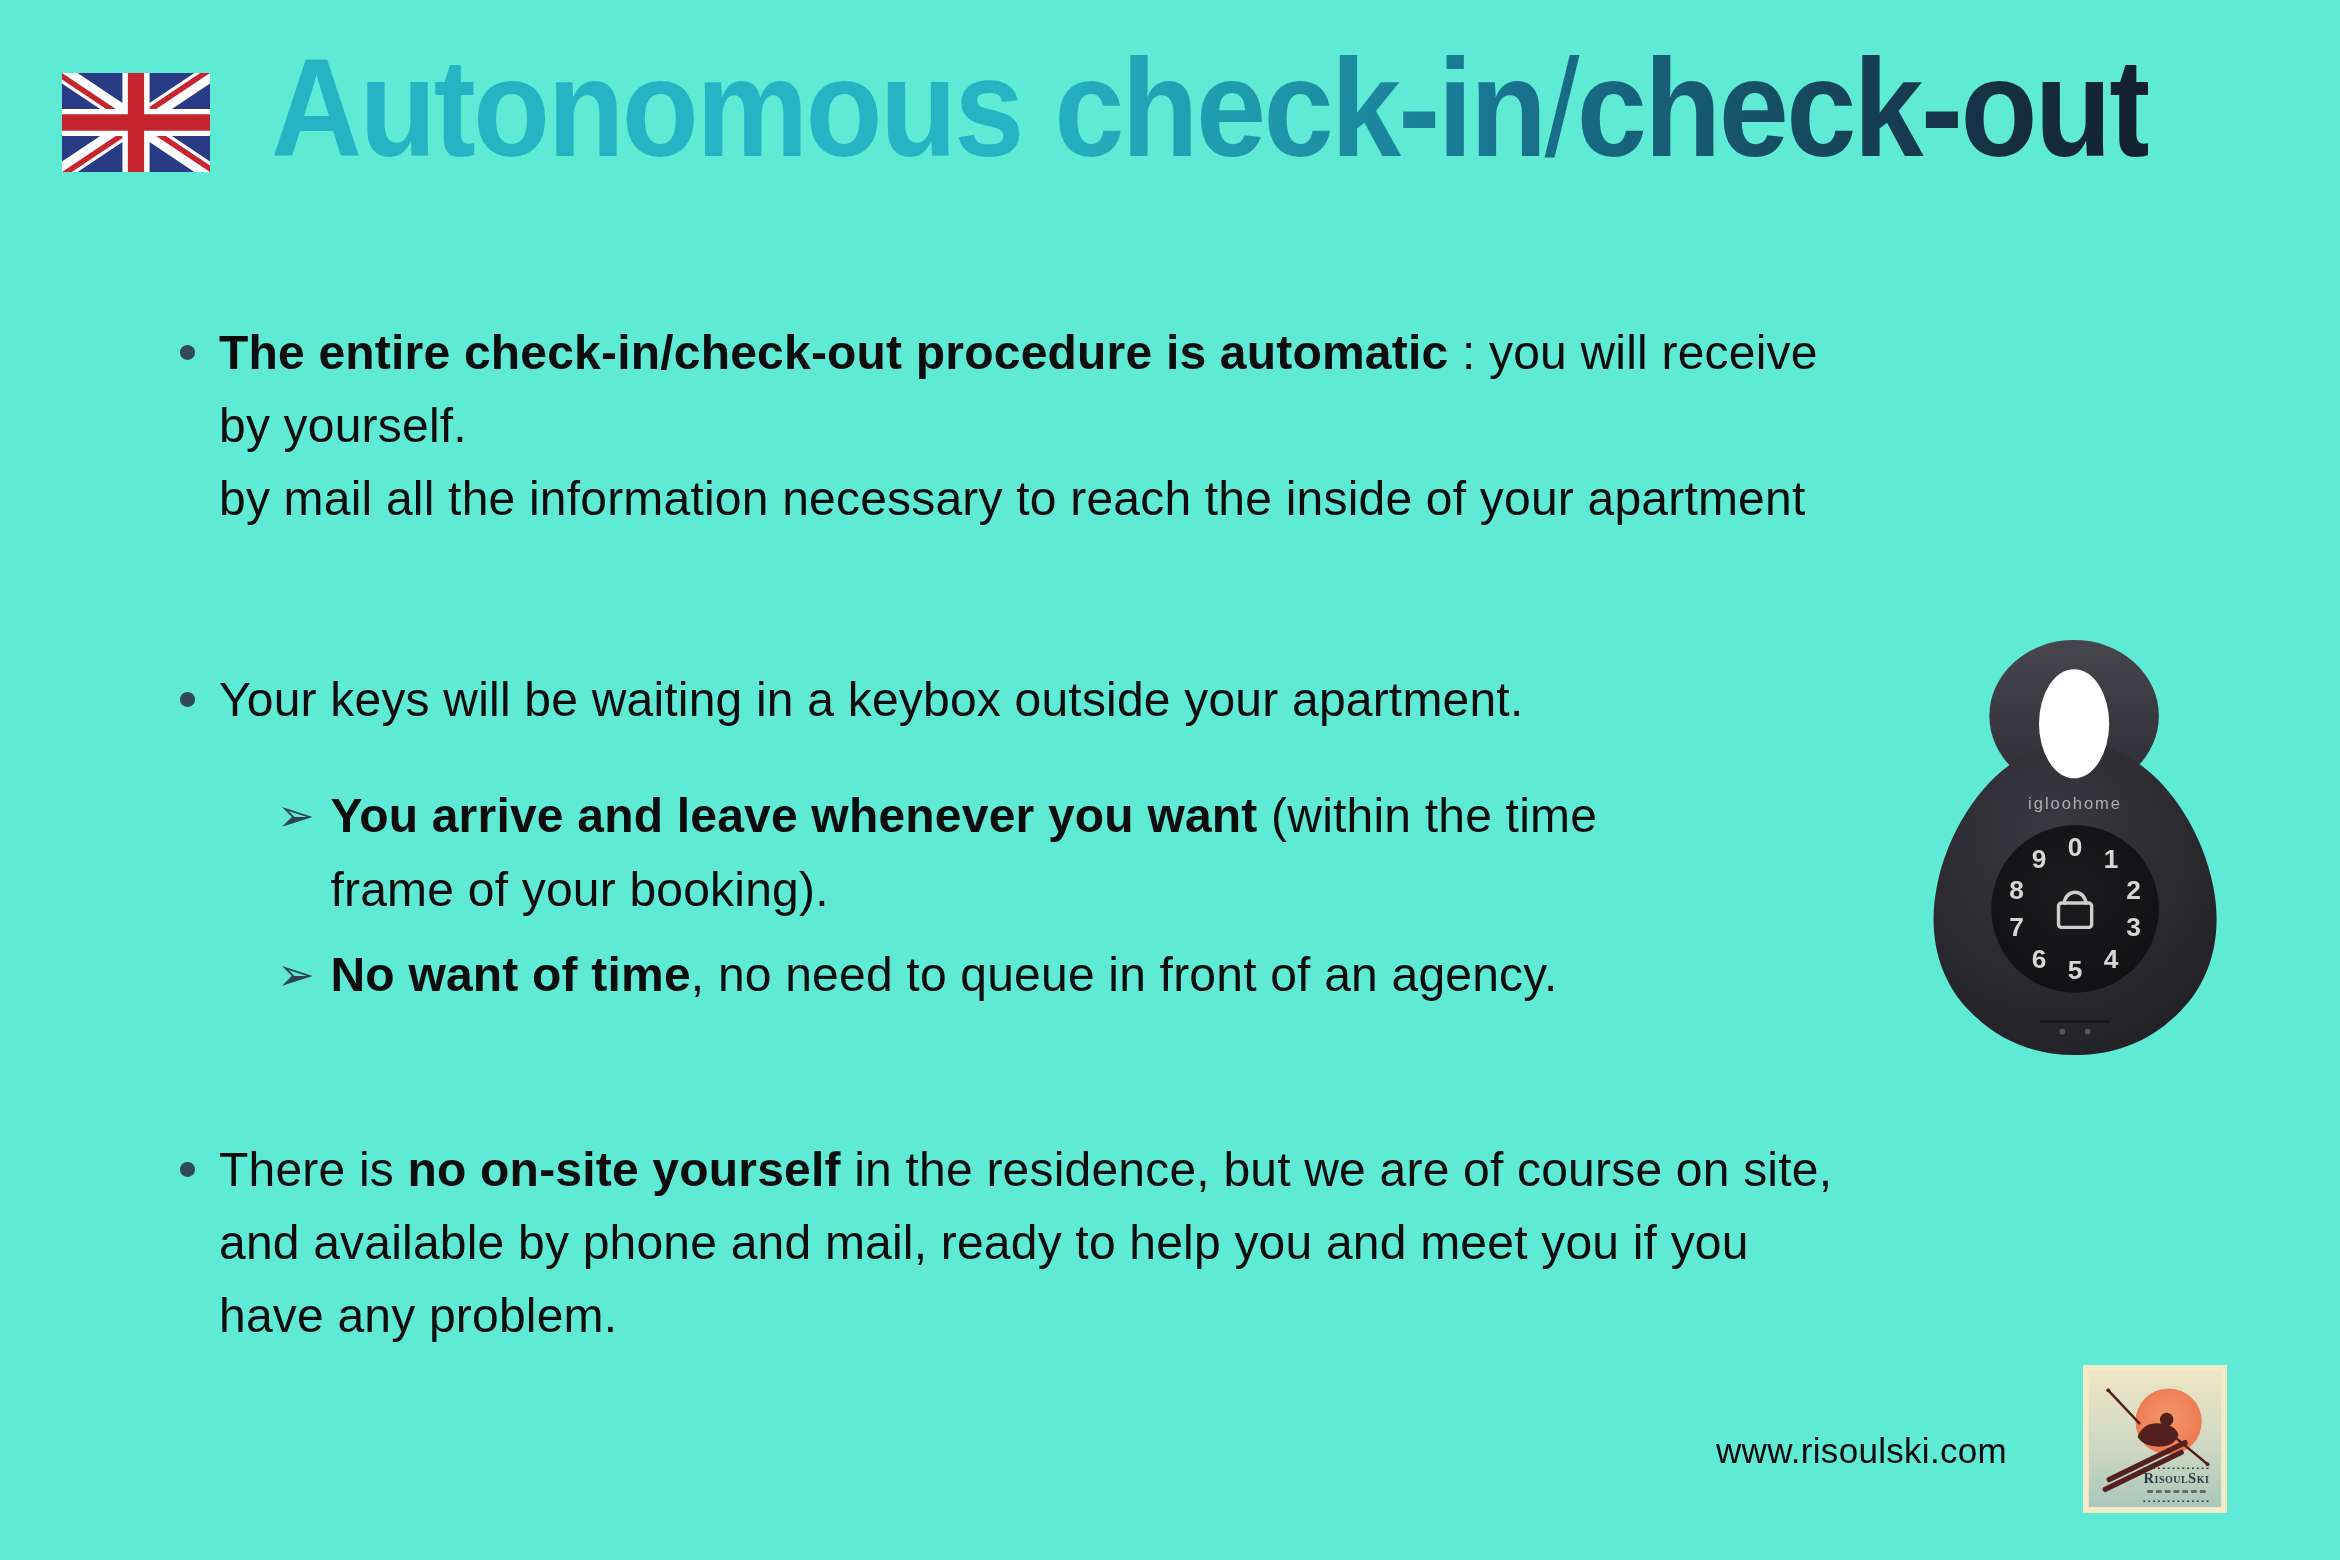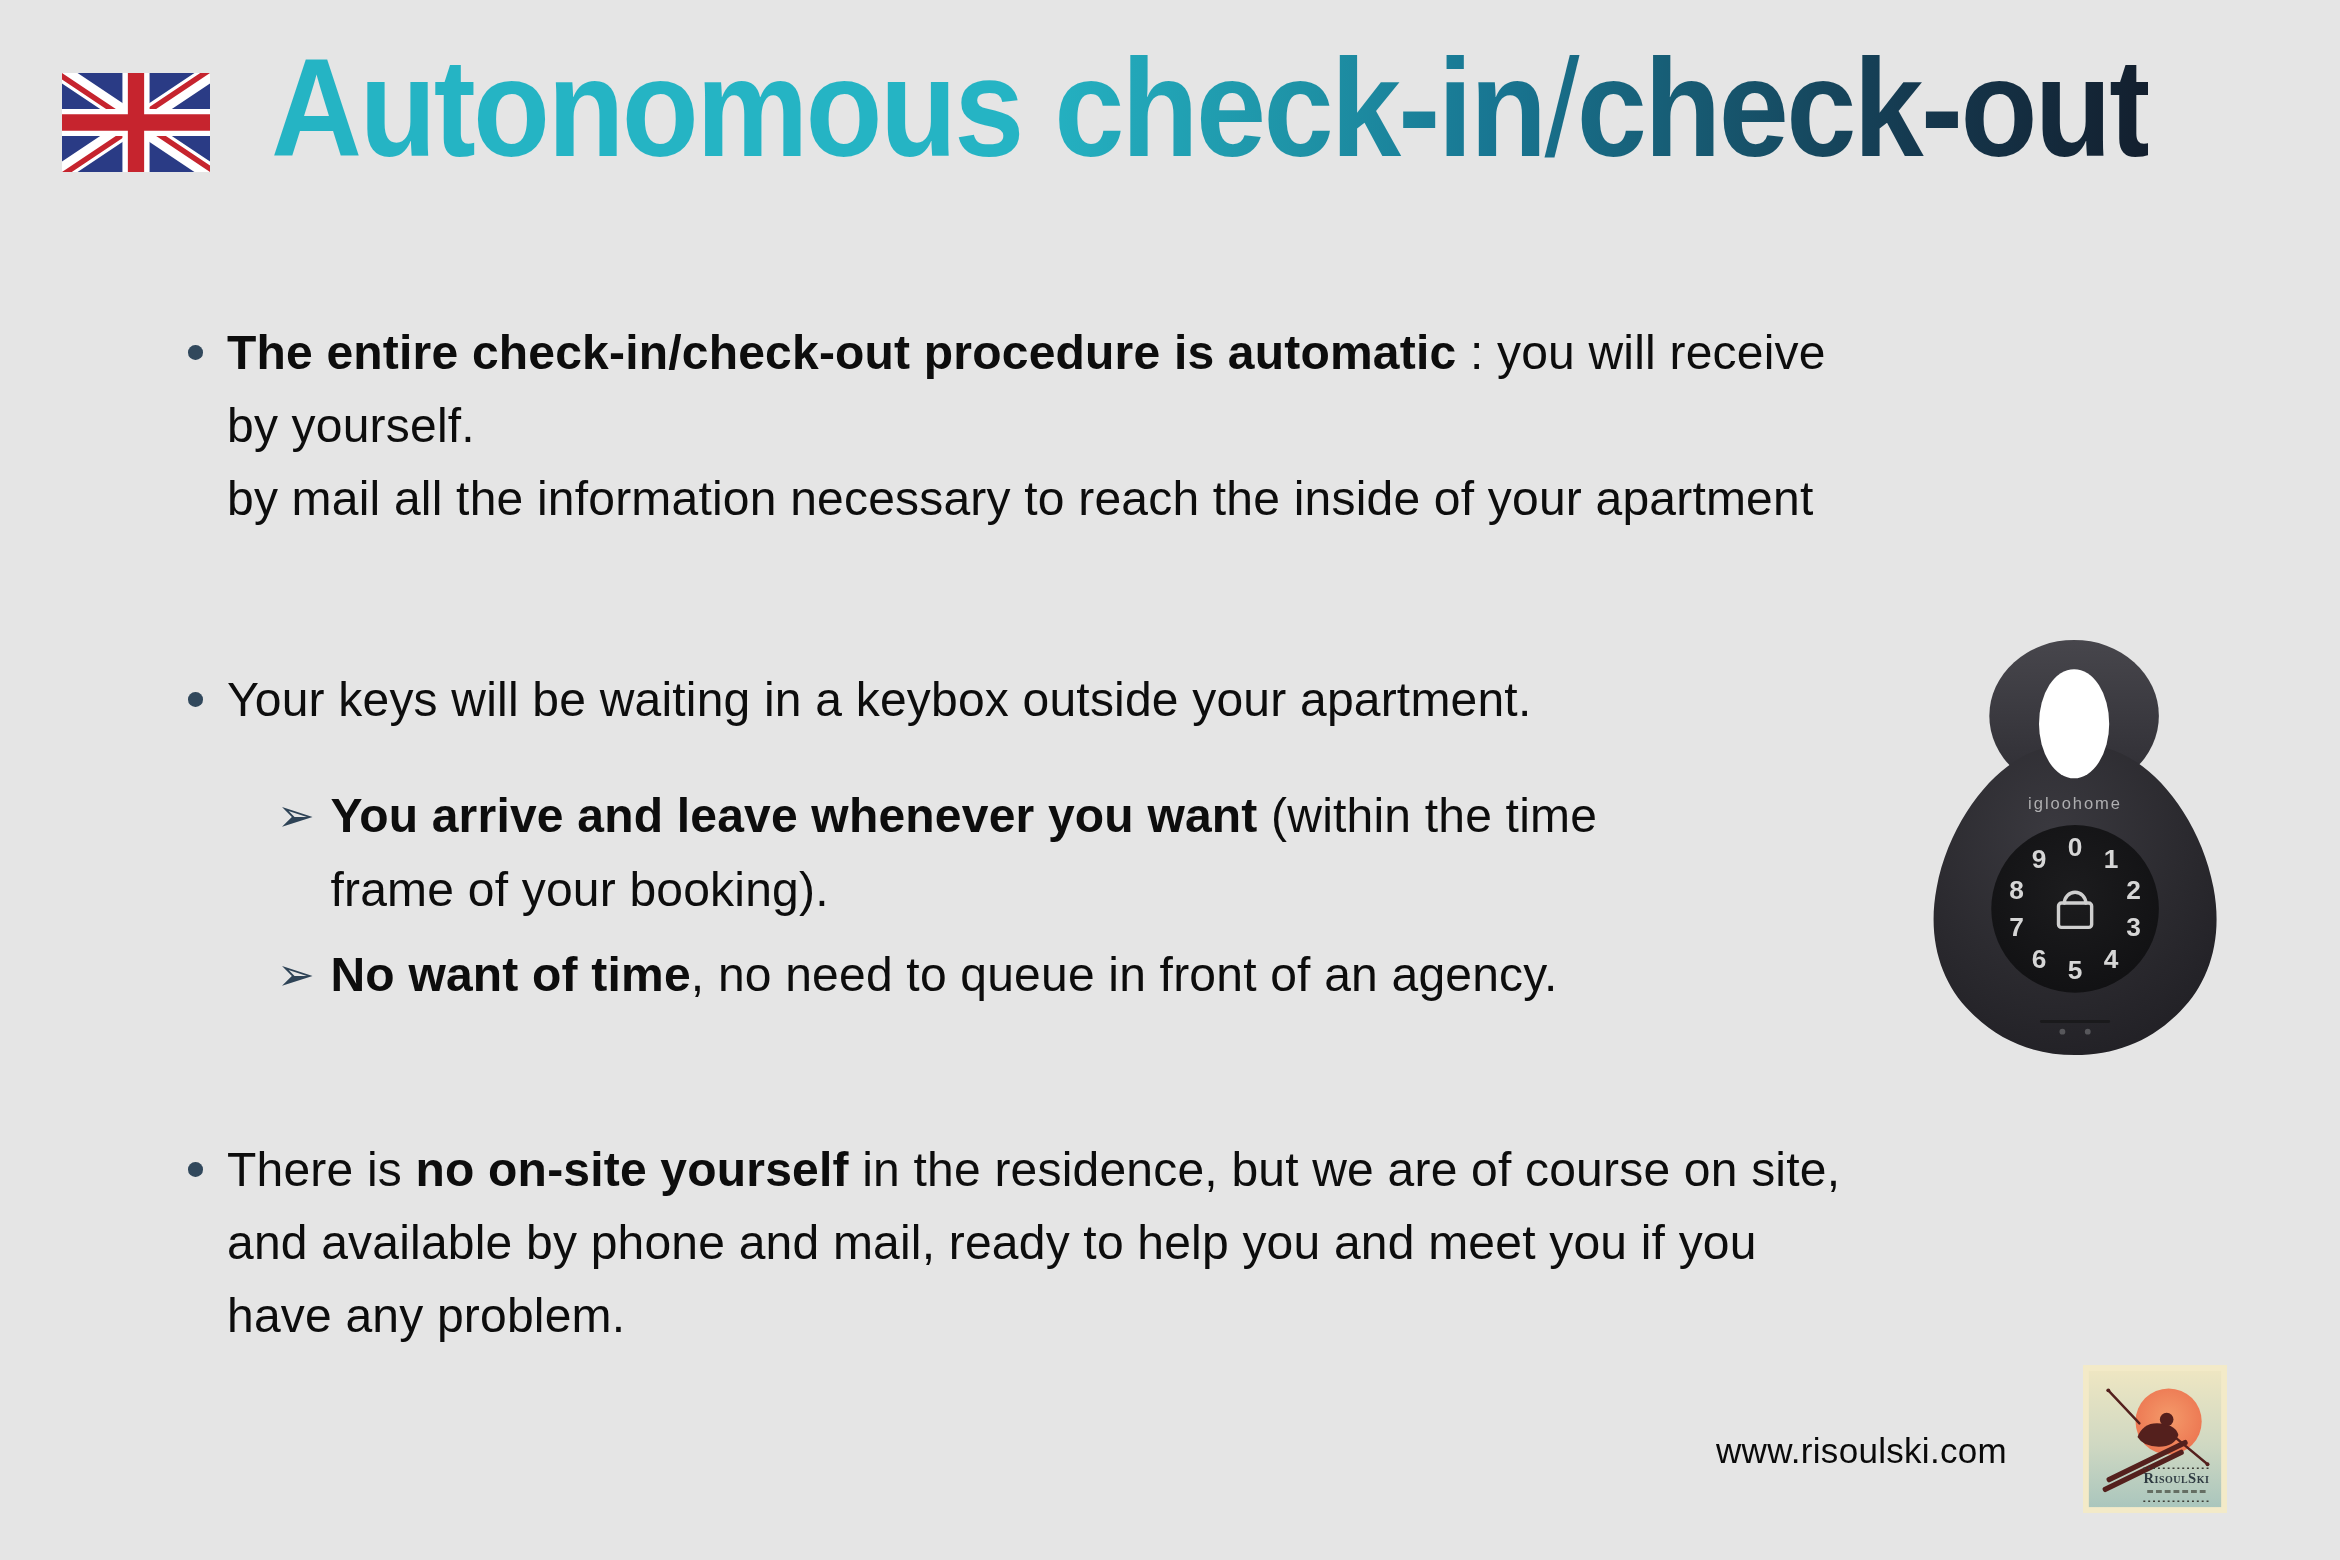--- a/index.html
+++ b/index.html
@@ -1,17 +1,17 @@
 <!DOCTYPE html>
 <html><head>
 <meta charset="utf-8">
 <style>
   html,body { margin:0; padding:0; background:#ffffff; }
   .slide {
-    position:relative; width:2341px; height:1560px; background:#e5e5e5;
+    position:relative; width:2341px; height:1560px; background:#5eead4;
     overflow:hidden; font-family:"Liberation Sans","DejaVu Sans",sans-serif;
     color:#0d0d0d;
   }
 
   
   .flag { position:absolute; left:62px; top:73px; width:148px; height:99px; }
 
   .title {
     position:absolute; left:271px; top:27px; margin:0;
     font-size:140px; font-weight:800; letter-spacing:-2.9px; line-height:1.15;
@@ -19,21 +19,21 @@
     transform:scaleX(0.9); transform-origin:left top;
     background:linear-gradient(90deg,
       #25b4c4 0%, #25b4c4 40%, #1e92a6 55%, #187692 65%,
       #175c74 75%, #15384e 88%, #131f2e 100%);
     -webkit-background-clip:text; background-clip:text; color:transparent;
   }
   .title .slash { font-weight:400; }
 
   
   .bullet {
-    position:absolute; left:188px; display:flex; align-items:flex-start;
+    position:absolute; left:180px; display:flex; align-items:flex-start;
     font-size:48px; letter-spacing:0.2px; color:#0d0d0d;
   }
   .bullet .dot {
     width:14.6px; height:14.6px; border-radius:50%; background:#31485c;
     margin-top:29px; flex:none;
   }
   .bullet .lines { margin-left:24.4px; }
   .line { height:73px; line-height:73px; white-space:nowrap; }
   .b { font-weight:700; }
 

